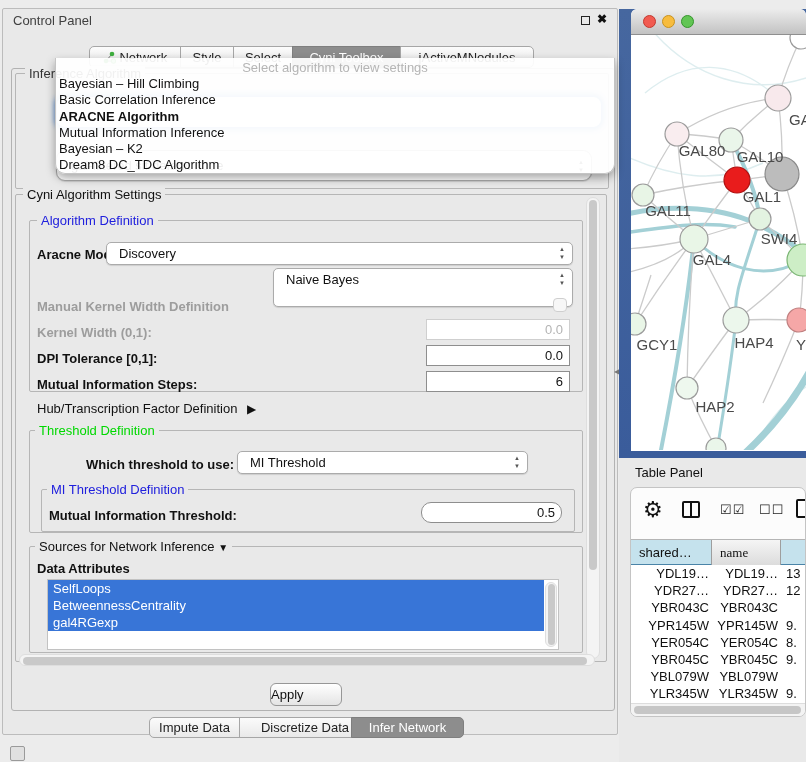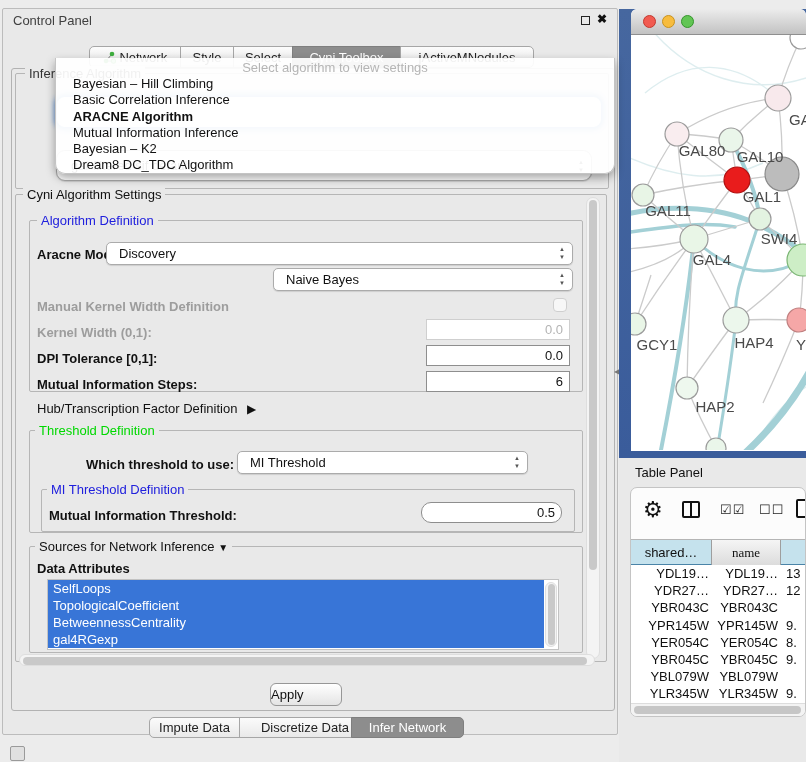--- a/index.html
+++ b/index.html
@@ -41,21 +41,21 @@
              font-size:6px; color:#555; line-height:8px; }
   .field { position:absolute; background:#fff; border:1px solid #8e8e8e; font-size:13px;
            text-align:right; padding:2px 6px 4px 0; }
   .field.dis { border-color:#cfcfcf; color:#b4b4b4; }
   .chk-dis { position:absolute; width:14px; height:14px; border:1px solid #cfcfcf; border-radius:4px; background:#f7f7f7; }
 
   
   .popup { position:absolute; left:18px; top:57px; width:560px; height:116px; z-index:10;
            background:rgba(255,255,255,0.93); border:1px solid #c4c4c4; border-top:none;
            border-radius:0 0 10px 10px; box-shadow:0 4px 10px rgba(0,0,0,0.35); padding-top:2px; }
-  .popup div { height:16.2px; line-height:16.2px; padding-left:17px; font-size:13px; white-space:nowrap; }
+  .popup div { height:16.2px; line-height:16.2px; padding-left:3px; font-size:13px; white-space:nowrap; }
   .popup .ph { color:#b5b5b5; text-align:center; padding-left:0; }
 
   
   .sb-track-v { position:absolute; background:#f4f4f4; border:1px solid #dedede; border-radius:7px; }
   .sb-thumb { position:absolute; background:#c9c9c9; border-radius:5px; }
 
   
   .attr-list { position:absolute; left:44px; top:578px; width:512px; height:71px;
                background:#fff; border:1px solid #c2c2c2; }
   .attr-list .item { height:17px; line-height:17px; width:496px; background:#3875d7; color:#fff;
@@ -87,22 +87,22 @@
   .tp-title { position:absolute; left:16px; top:7px; font-size:13px; color:#111; }
   .tp-panel { position:absolute; left:11px; top:29px; width:176px; height:230px;
               background:#fcfcfc; border:1px solid #c4c4c4; border-radius:7px; overflow:hidden; }
   .tp-toolbar { position:relative; height:51px; }
   .gear { position:absolute; left:12px; top:9px; font-size:22px; color:#111; }
   .cols-ico { position:absolute; left:51px; top:13px; width:18px; height:17px; border:2px solid #111; border-radius:2px; }
   .cols-ico::after { content:""; position:absolute; left:6px; top:0; width:2px; height:13px; background:#111; }
   .checks { position:absolute; font-size:13px; letter-spacing:1px; color:#222; top:14px; }
   .doc-ico { position:absolute; left:165px; top:11px; width:15px; height:19px; border:2px solid #111; border-radius:2px; background:#fff; }
   .thead { position:relative; height:26px; border-top:1px solid #b5b5b5; }
-  .th { position:absolute; top:0; height:26px; line-height:25px; text-align:center; font-size:13px;
-        border-right:1px solid #9e9e9e; }
+  .th { position:absolute; top:0; height:26px; line-height:25px; font-size:13px;
+        border-right:1px solid #9e9e9e;padding-left:8px; }
   .th.blue { background:#c5e2ed; border-bottom:2px solid #4a84a8; }
   .th.gray { background:linear-gradient(#f5f5f5,#dcdcdc); border-bottom:1px solid #8f8f8f;font-family:Liberation Serif, serif; }
   .trows { position:relative; height:138px; overflow:hidden; background:#fff; }
   .tr { position:relative; height:17.2px; }
   .td { position:absolute; top:0; height:17px; line-height:17px; font-size:13px; color:#111; white-space:nowrap; }
   .td.c1 { left:0; width:78px; text-align:right; }
   .td.c2 { left:81px; width:66px; text-align:right; }
   .td.c3 { left:153px; width:22px; text-align:left; padding-left:2px; }
   .tp-hscroll { position:relative; height:13px; background:#f3f3f3; border-top:1px solid #ddd; }
   .tp-hthumb { position:absolute; left:3px; top:2px; width:167px; height:8px; background:#c6c6c6; border-radius:4px; }
@@ -166,21 +166,21 @@
 
     <div class="lbl b" style="left:34px; top:238px;">Aracne Mode:</div>
     <div class="combo" style="left:103px; top:233px; width:467px; height:23px;">
       <span class="txt">Discovery</span>
       <span class="stepper">
           <span>▲</span>
           <span>▼</span>
         </span>
     </div>
 
-    <div class="combo" style="left:270px; top:259px; width:300px; height:23px;">
+    <div class="combo" style="left:270px; top:259px; width:300px; height:39px;">
       <span class="txt">Naive Bayes</span>
       <span class="stepper">
           <span>▲</span>
           <span>▼</span>
         </span>
     </div>
 
     <div class="lbl b dis" style="left:34px; top:290px;">Manual Kernel Width Definition</div>
     <div class="chk-dis" style="left:550px; top:289px;"></div>
 
@@ -217,21 +217,20 @@
 
     <div class="grp" style="left:26px; top:537px; width:554px; height:107px;"></div>
     <span class="grpTitle" style="left:32px; top:530px;">
       <span>Sources for Network Inference</span>
       <span style="font-size:10px;">▼</span>
     </span>
     <div class="lbl b" style="left:34px; top:552px;">Data Attributes</div>
 
     <div class="attr-list" style="top:570px;">
       <div class="item">SelfLoops</div>
-      <div class="item">TopologicalCoefficient</div>
       <div class="item">BetweennessCentrality</div>
       <div class="item">gal4RGexp</div>
       <div class="sb-track-v" style="right:1px; top:2px; width:12px; height:65px; border-radius:6px;">
         <div class="sb-thumb" style="left:2px; top:1px; width:7px; height:61px;"></div>
       </div>
     </div>
 
     <div class="sb-track-v" style="left:16px; top:645px; width:576px; height:12px; border-radius:6px;">
       <div class="sb-thumb" style="left:3px; top:1.5px; width:564px; height:8px;"></div>
     </div>

